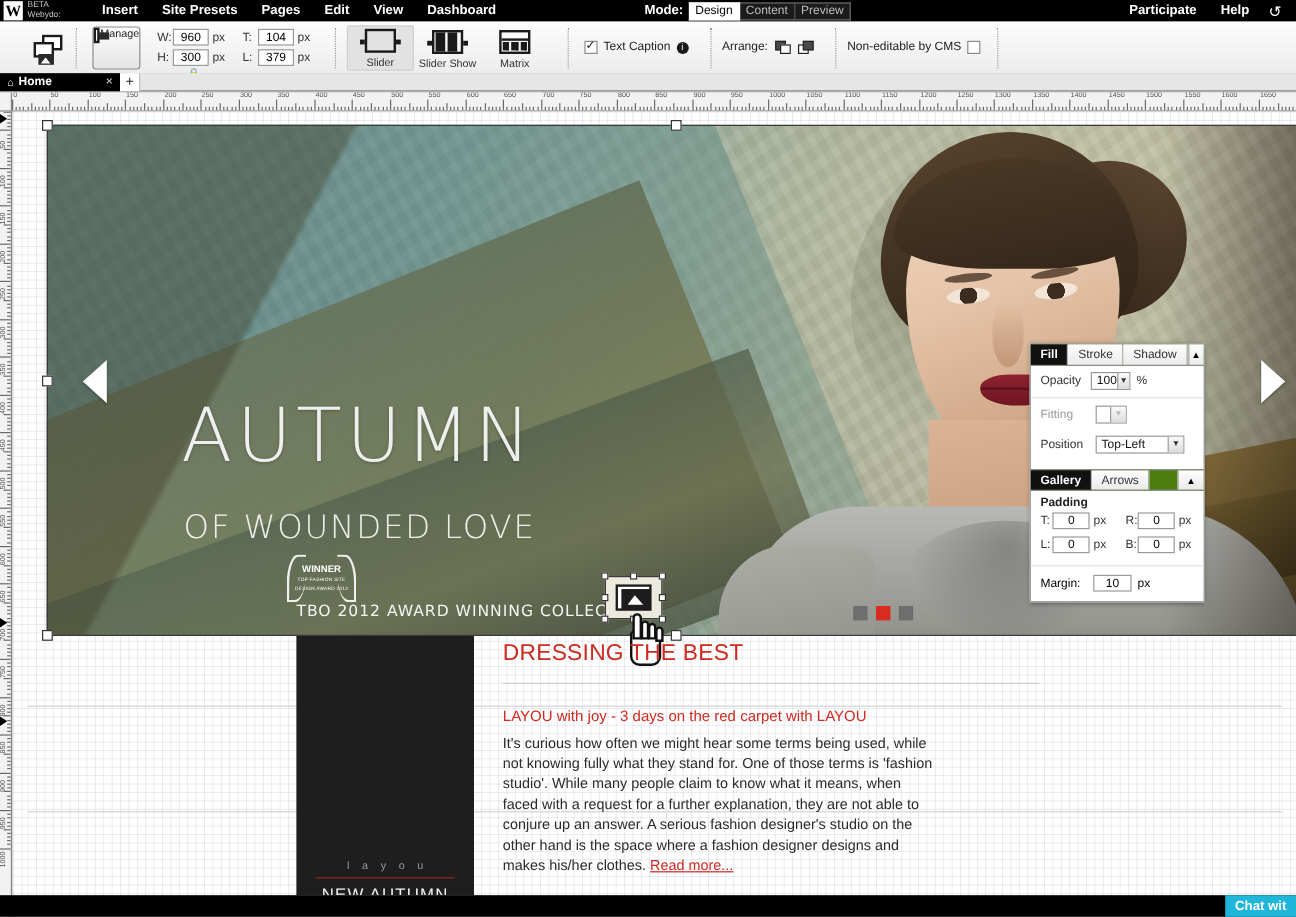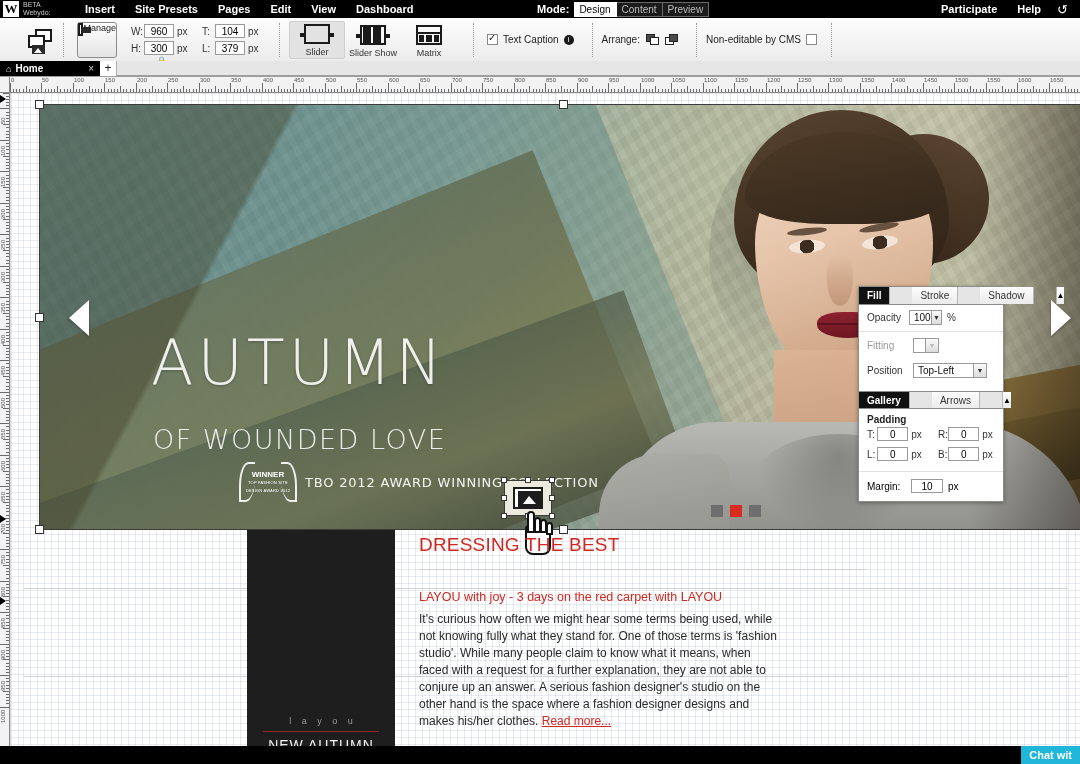--- a/index.html
+++ b/index.html
@@ -289,21 +289,21 @@
   .hero-sub1 {
     position:absolute; left:114px; top:288px;
     font-size:27px; letter-spacing:1.5px; color:rgba(255,255,255,.88);
     font-weight:300; font-family:"DejaVu Sans", sans-serif;
   }
   .hero-sub2 {
     position:absolute; left:114px; top:320px;
     font-size:27px; letter-spacing:1.5px; color:rgba(255,255,255,.88);
     font-weight:300; font-family:"DejaVu Sans", sans-serif;
   }
-  .award-row { position:absolute; left:200px; top:358px; display:flex; align-items:center; }
+  .award-row { position:absolute; left:200px; top:358px; display:flex; align-items:flex-start;flex-direction:column; }
   .laurel { position:relative; width:58px; height:40px; color:#fff; }
   .laurel .lf, .laurel .rf {
     position:absolute; top:0; width:16px; height:40px;
     border-radius:60% 0 60% 0; border:2px solid rgba(255,255,255,.9); border-right:none;
   }
   .laurel .lf { left:0; }
   .laurel .rf { right:0; transform:scaleX(-1); }
   .laurel-txt { position:absolute; left:0; right:0; top:9px; text-align:center;
      font-size:8px; font-weight:bold; color:#fff; line-height:8px;}
   .laurel-txt small{ display:block; font-size:4px; font-weight:normal; letter-spacing:.2px;}
@@ -374,21 +374,21 @@
 
   .canvas-hline { position:absolute; left:0; right:0; height:1px; background:#d3d3d3;}
 
   
   #props {
     position:absolute; left:858px; top:286px; width:146px;
     background:#fff; border:1px solid #8d8d8d;
     box-shadow:0 1px 4px rgba(0,0,0,.35);
     z-index:30;
   }
-  .ptabs { display:flex; height:18px; background:#e5e5e5; border-bottom:1px solid #8d8d8d;gap:22px;}
+  .ptabs { display:flex; height:18px; background:#4d7c0f; border-bottom:1px solid #8d8d8d;}
   .ptabs .t {
     flex:0 0 auto; padding:0 8px; line-height:18px; font-size:10px; color:#333;
     border-right:1px solid #b7b7b7; background:linear-gradient(#fdfdfd,#ebebeb);
   }
   .ptabs .t.on { background:#111; color:#fff; font-weight:bold; }
   .ptabs .coll { margin-left:auto; width:22px; text-align:center; font-size:8px;
      line-height:18px; background:linear-gradient(#fdfdfd,#ebebeb); border-left:1px solid #b7b7b7;}
   .prow { display:flex; align-items:center; height:25px; padding:0 8px; font-size:10px; color:#333; }
   .prow.dim { color:#9a9a9a; }
   .prow .lab { width:42px; }

